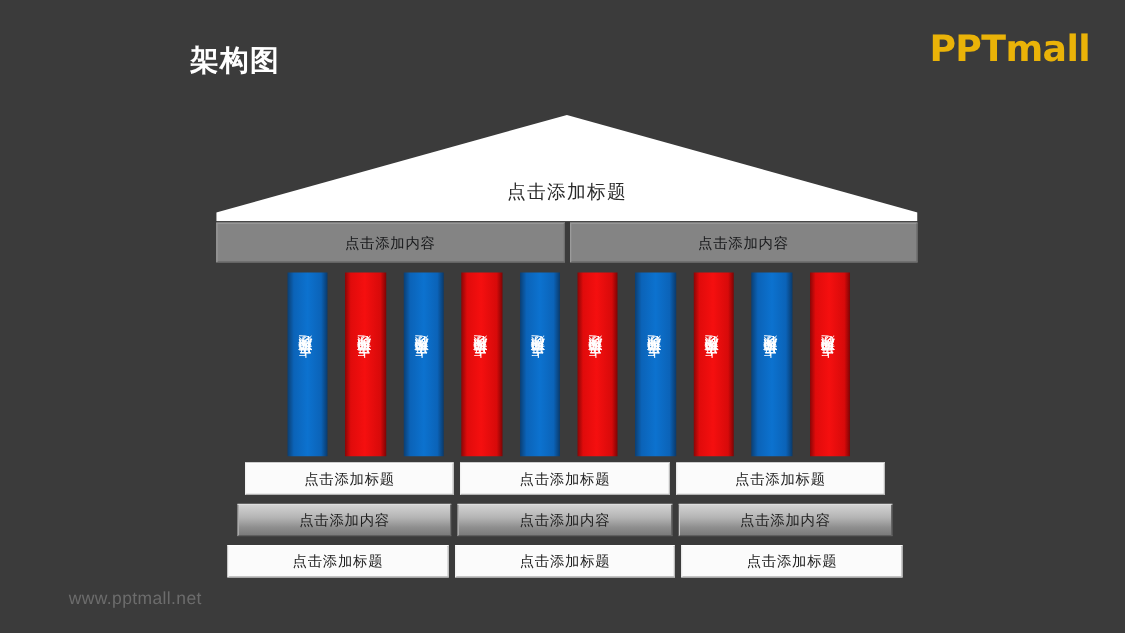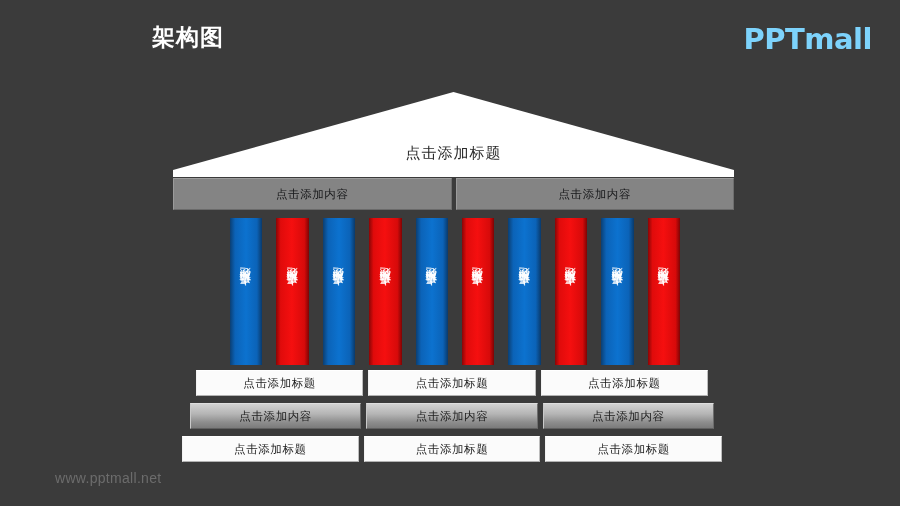--- a/index.html
+++ b/index.html
@@ -10,34 +10,34 @@
     width: 900px; height: 506px;
     background: #3b3b3b;
     font-family: "Liberation Sans", "DejaVu Sans", sans-serif;
     overflow: hidden;
     position: relative;
   }
 
   
   #page-title {
     position: absolute;
-    left: 152px; top: 26px;
+    left: 152px; top: 37px;
     font-size: 23px;
     font-weight: bold;
     color: #ffffff;
     letter-spacing: 1px;
     line-height: 1;
   }
 
   #brand-logo {
     position: absolute;
     right: 28px; top: 25px;
     font-size: 29px;
     font-weight: bold;
-    color: #7dd3fc;
+    color: #eab308;
     letter-spacing: -0.5px;
     line-height: 1;
     font-family: "DejaVu Sans", sans-serif;
   }
 
   #footer-url {
     position: absolute;
     left: 55px; bottom: 20px;
     font-size: 14px;
     color: #6c6c6c;

